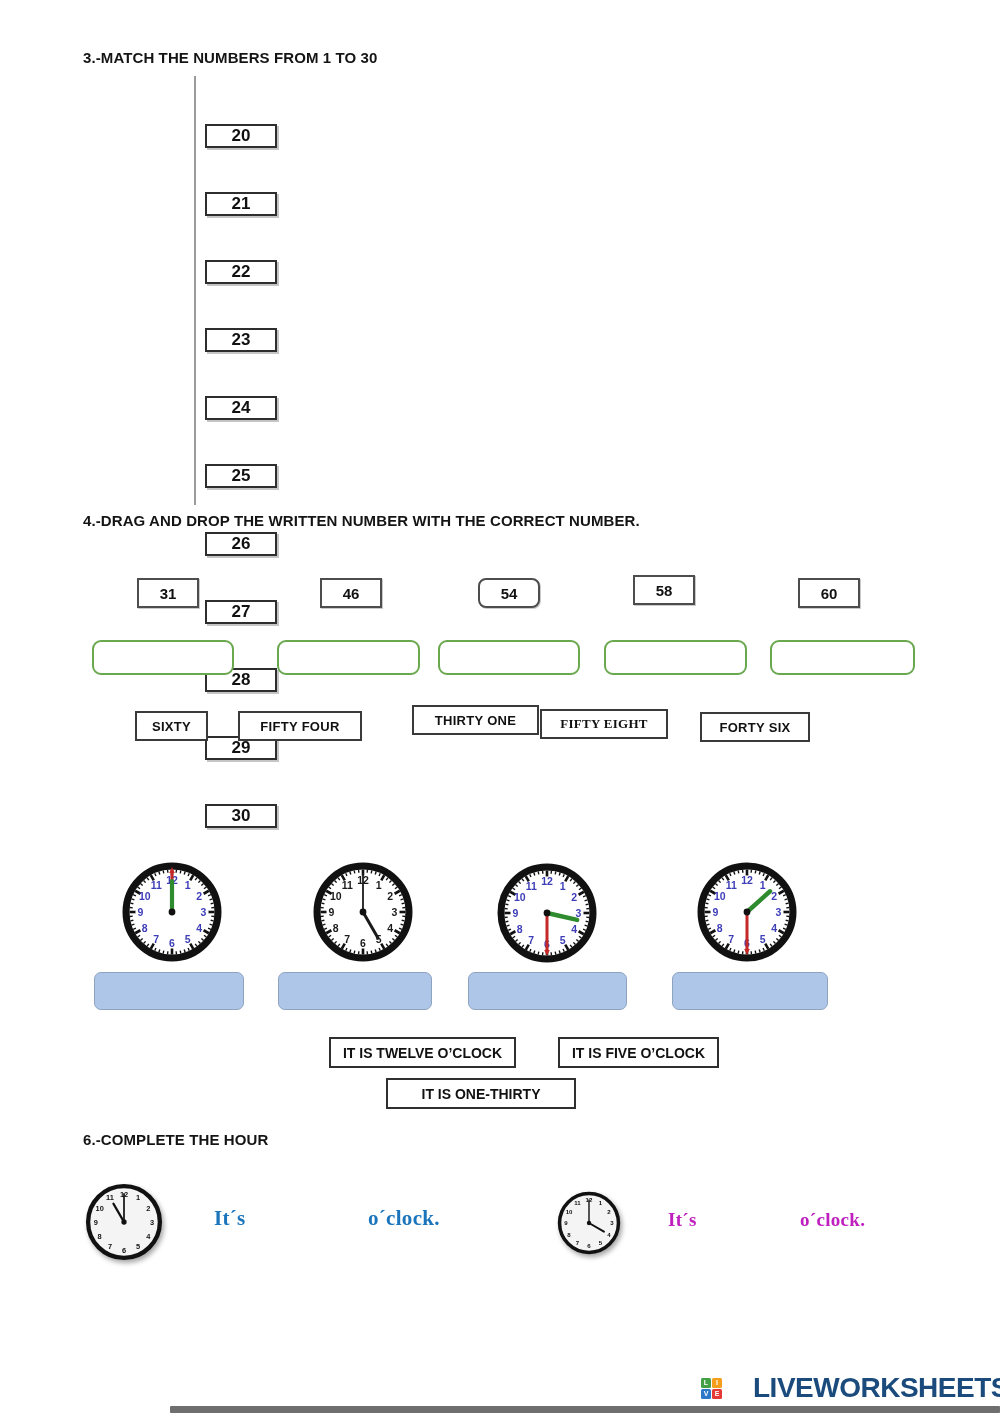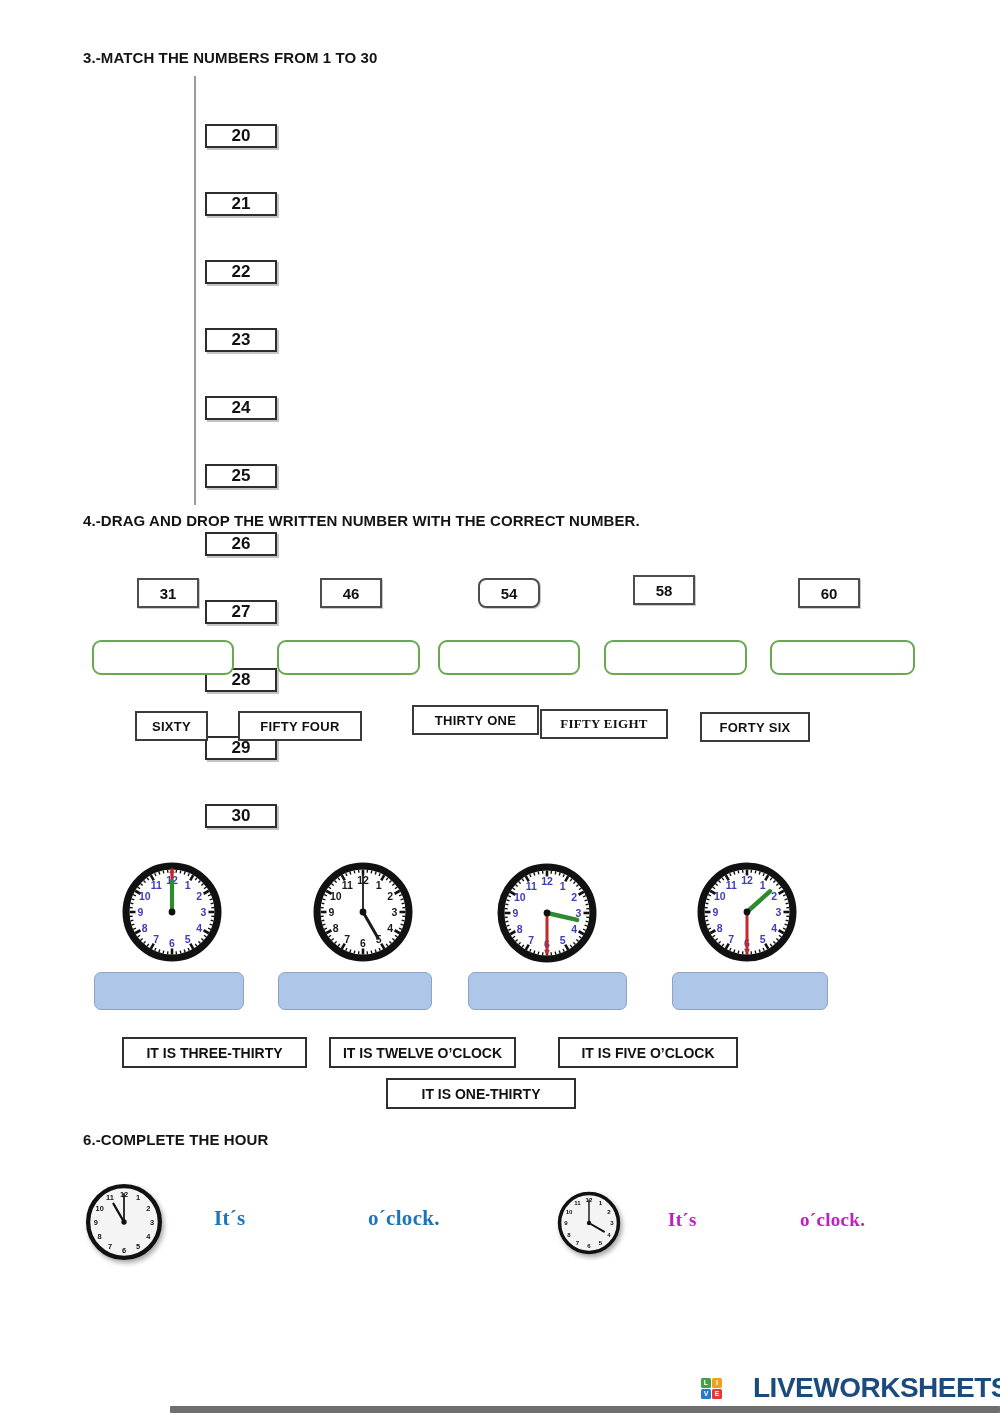--- a/index.html
+++ b/index.html
@@ -406,23 +406,22 @@
         <text x="49.99999999999999" y="22.28" text-anchor="middle" font-size="10.5" font-weight="bold" fill="#3d3db8" font-family="Liberation Sans, sans-serif">12</text>
         <line x1="50" y1="50" x2="50.00000000000001" y2="88" stroke="#c62828" stroke-width="3" stroke-linecap="round"></line>
         <polygon points="50.00000000000001,93 47.20000000000001,87 52.800000000000004,87" fill="#c62828"></polygon>
         <line x1="50" y1="50" x2="73.03748958979922" y2="29.256951202875396" stroke="#2e8b2e" stroke-width="4.4" stroke-linecap="round"></line>
         <circle cx="50" cy="50" r="3.4" fill="#111"></circle>
       </svg></div>
     <div class="bzone" style="left: 94px; top: 972px; width: 150px; background: rgb(174, 198, 232);"></div>
     <div class="bzone" style="left: 278px; top: 972px; width: 154px; background: rgb(174, 198, 232);"></div>
     <div class="bzone" style="left: 468px; top: 972px; width: 159px; background: rgb(174, 198, 232);"></div>
     <div class="bzone" style="left: 672px; top: 972px; width: 156px; background: rgb(174, 198, 232);"></div>
-    <div class="htile" style="left: 122px; top: 1037px; width: 185px;">IT IS THREE-THIRTY</div>
     <div class="htile" style="left: 329px; top: 1037px; width: 187px;">IT IS TWELVE O’CLOCK</div>
-    <div class="htile" style="left: 558px; top: 1037px; width: 180px;">IT IS FIVE O’CLOCK</div>
+    <div class="htile" style="left: 558px; top: 1037px; width: 161px;">IT IS FIVE O’CLOCK</div>
     <div class="htile" style="left: 386px; top: 1078px; width: 190px;">IT IS ONE-THIRTY</div>
     <div class="clock glossy" style="left: 85px; top: 1183px;"><svg viewBox="0 0 100 100" width="78" height="78">
         <circle cx="50" cy="50" r="46" fill="#f4f4f4" stroke="#111" stroke-width="5.5"></circle>
         <text x="68" y="22.24308546376021" text-anchor="middle" font-size="9.5" font-weight="bold" fill="#111111" font-family="Liberation Sans, sans-serif">1</text>
         <text x="81.17691453623979" y="35.419999999999995" text-anchor="middle" font-size="9.5" font-weight="bold" fill="#111111" font-family="Liberation Sans, sans-serif">2</text>
         <text x="86" y="53.42" text-anchor="middle" font-size="9.5" font-weight="bold" fill="#111111" font-family="Liberation Sans, sans-serif">3</text>
         <text x="81.17691453623979" y="71.42" text-anchor="middle" font-size="9.5" font-weight="bold" fill="#111111" font-family="Liberation Sans, sans-serif">4</text>
         <text x="68" y="84.5969145362398" text-anchor="middle" font-size="9.5" font-weight="bold" fill="#111111" font-family="Liberation Sans, sans-serif">5</text>
         <text x="50.00000000000001" y="89.42" text-anchor="middle" font-size="9.5" font-weight="bold" fill="#111111" font-family="Liberation Sans, sans-serif">6</text>
         <text x="31.999999999999996" y="84.5969145362398" text-anchor="middle" font-size="9.5" font-weight="bold" fill="#111111" font-family="Liberation Sans, sans-serif">7</text>

